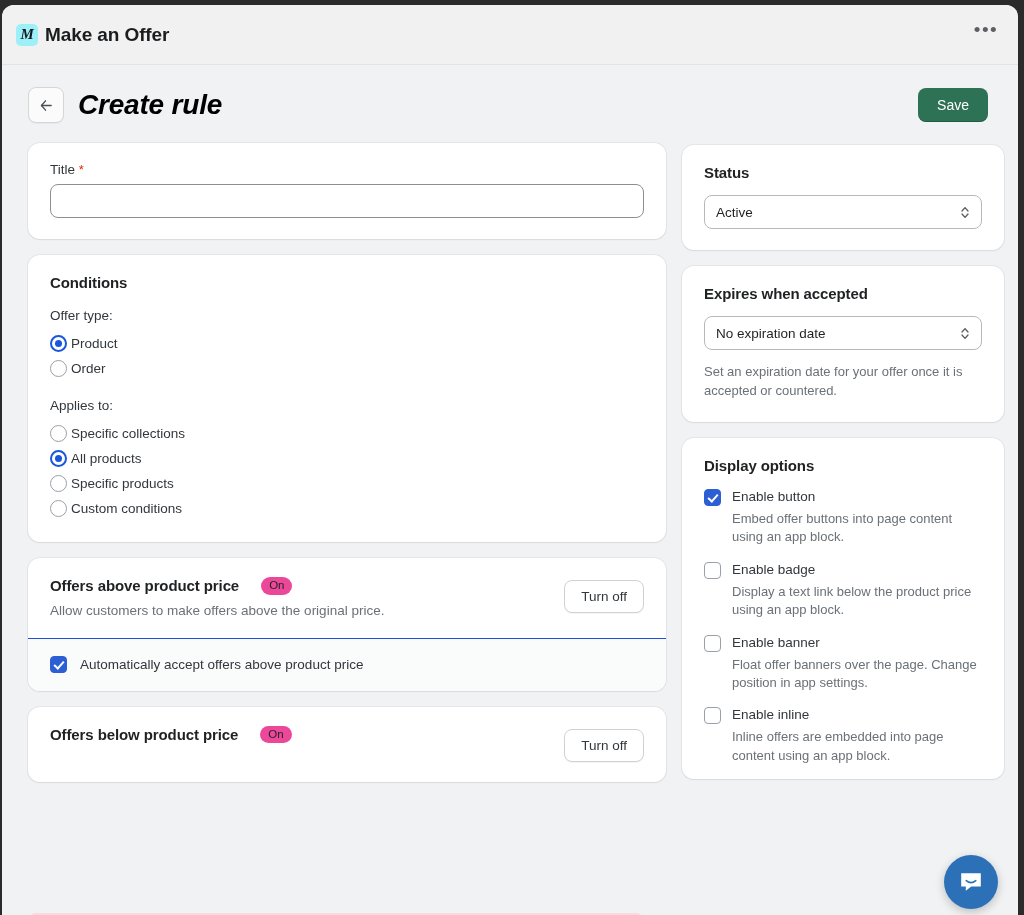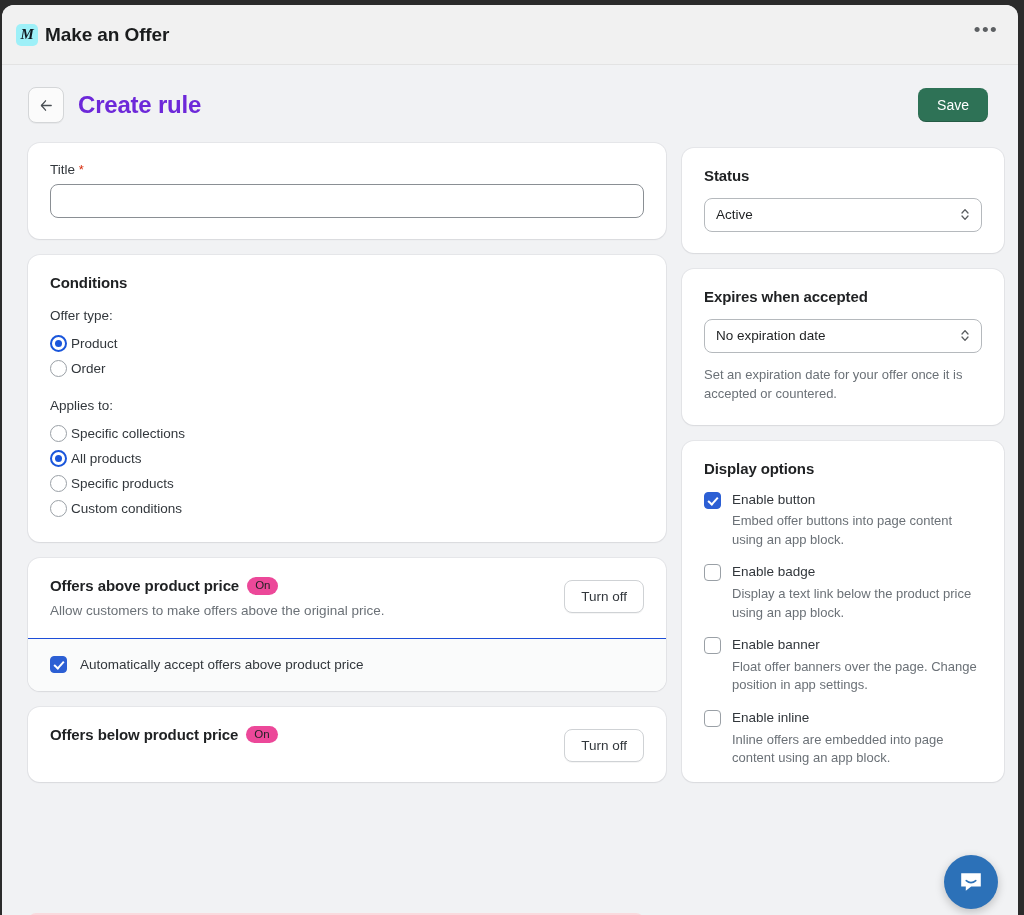--- a/index.html
+++ b/index.html
@@ -89,45 +89,46 @@
     width: 36px; height: 36px;
     border: 1px solid #d4d6d8;
     border-radius: 8px;
     background: #fbfbfb;
     display: flex; align-items: center; justify-content: center;
     cursor: pointer;
     box-shadow: 0 1px 0 rgba(0,0,0,0.04);
   }
   #back-button svg { display: block; }
   #page-title {
-    font-size: 24px;
+    font-size: 28px;
     font-weight: bold;
-    color: #6d28d9;
+    color: #000000;
     letter-spacing: -0.2px;
+    font-style: italic;
   }
   #save-button {
     margin-left: auto;
     background: #2e7256;
     color: #ffffff;
     font-size: 14px;
     font-weight: normal;
     border: none;
     border-radius: 8px;
     padding: 9px 19px;
     cursor: pointer;
     font-family: "Liberation Sans", sans-serif;
     box-shadow: inset 0 -1px 0 rgba(0,0,0,0.2);
   }
 
   
   #layout {
     display: flex;
     gap: 16px;
     padding: 0 26px;
-    align-items: flex-end;
+    align-items: center;
   }
   #col-main { width: 638px; flex: none; }
   #col-side { width: 322px; flex: none; }
 
   .card {
     background: #ffffff;
     border-radius: 12px;
     box-shadow: 0 1px 2px rgba(16,24,40,0.06), 0 0 0 1px rgba(16,24,40,0.05);
     margin-bottom: 16px;
     overflow: hidden;
@@ -201,21 +202,21 @@
   
   .offer-head {
     display: flex;
     align-items: flex-start;
     padding: 19px 22px 20px 22px;
   }
   .offer-head-text { flex: 1; }
   .offer-title-row {
     display: flex;
     align-items: center;
-    gap: 8px;
+    gap: 22px;
   }
   .offer-title {
     font-size: 15px;
     font-weight: bold;
     color: #1f2123;
     letter-spacing: -0.1px;
   }
   .badge-on {
     background: #ec4899;
     color: #1f2123;

